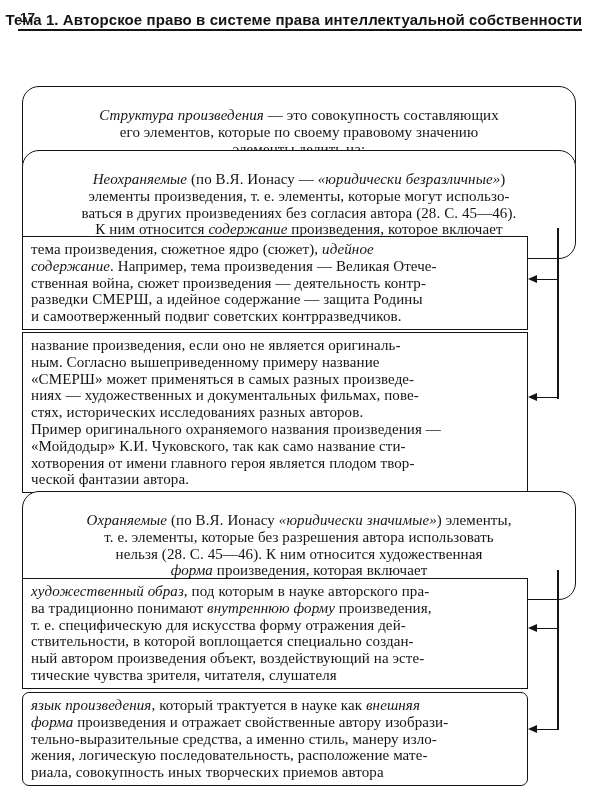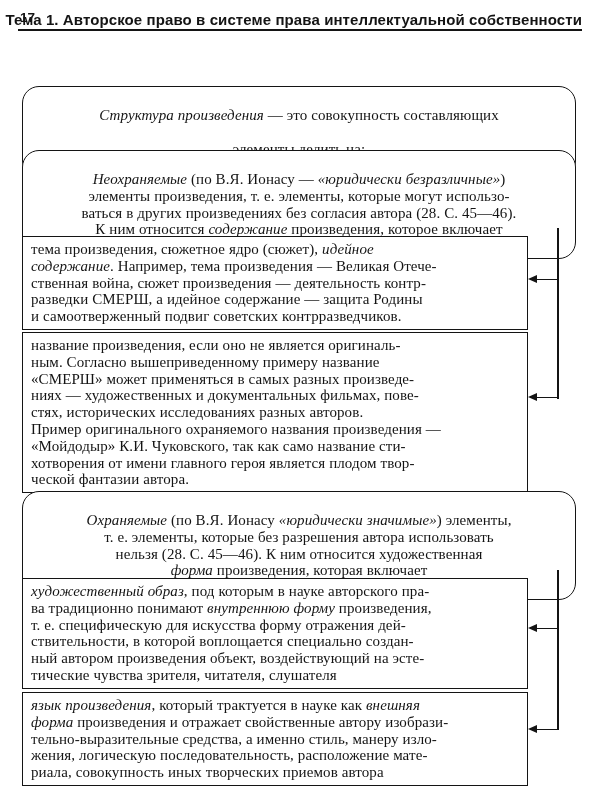--- a/index.html
+++ b/index.html
@@ -60,21 +60,21 @@
     padding: 4px 8px;
   }
   .box i { font-style: italic; }
 
   #box-structure { top: 86px;  }
   #box-unprotected { top: 150px; }
   #box-content { top: 236px; }
   #box-title-el { top: 332px; }
   #box-protected { top: 491px; }
   #box-image { top: 578px; }
-  #box-language { top: 692px; }
+  #box-language { top: 692px; border-radius: 7px; }
 
   
   .vline {
     position: absolute; width: 1.5px; background: #141414;
   }
   #vline-unprotected { left: 557px; top: 228px; height: 171px; }
   #vline-protected   { left: 557px; top: 570px; height: 160px; }
 
   .harrow {
     position: absolute; height: 0;
@@ -97,21 +97,21 @@
 </head>
 <body>
 
 <div class="page">
 
   <span class="page-num">17</span>
   <span class="running-title">Тема 1. Авторское право в системе права интеллектуальной собственности</span>
   <div class="header-rule"></div>
 
 
-  <div class="box rounded" id="box-structure"><i>Структура произведения</i><span> — это совокупность составляющих</span><br><br><span>элементы делить на:</span></div>
+  <div class="box rounded" id="box-structure"><i>Структура произведения</i><span> — это совокупность составляющих</span><br><span>его элементов, которые по своему правовому значению</span><br><span>элементы делить на:</span></div>
 
   <div class="box rounded" id="box-unprotected"><i>Неохраняемые</i><span> (по В.Я. Ионасу — </span><i>«юридически безразличные»</i><span>)</span><br><span>элементы произведения, т. е. элементы, которые могут использо-</span><br><span>ваться в других произведениях без согласия автора (28. С. 45—46).</span><br><span>К ним относится </span><i>содержание</i><span> произведения, которое включает</span></div>
 
   <div class="box rect" id="box-content"><span>тема произведения, сюжетное ядро (сюжет), </span><i>идейное</i><br><i>содержание</i><span>. Например, тема произведения — Великая Отече-</span><br><span>ственная война, сюжет произведения — деятельность контр-</span><br><span>разведки СМЕРШ, а идейное содержание — защита Родины</span><br><span>и самоотверженный подвиг советских контрразведчиков.</span></div>
 
   <div class="box rect" id="box-title-el"><span>название произведения, если оно не является оригиналь-</span><br><span>ным. Согласно вышеприведенному примеру название</span><br><span>«СМЕРШ» может применяться в самых разных произведе-</span><br><span>ниях — художественных и документальных фильмах, пове-</span><br><span>стях, исторических исследованиях разных авторов.</span><br><span>Пример оригинального охраняемого названия произведения —</span><br><span>«Мойдодыр» К.И. Чуковского, так как само название сти-</span><br><span>хотворения от имени главного героя является плодом твор-</span><br><span>ческой фантазии автора.</span></div>
 
   <div class="box rounded" id="box-protected"><i>Охраняемые</i><span> (по В.Я. Ионасу </span><i>«юридически значимые»</i><span>) элементы,</span><br><span>т. е. элементы, которые без разрешения автора использовать</span><br><span>нельзя (28. С. 45—46). К ним относится художественная</span><br><span></span><i>форма</i><span> произведения, которая включает</span></div>
 
   <div class="box rect" id="box-image"><i>художественный образ</i><span>, под которым в науке авторского пра-</span><br><span>ва традиционно понимают </span><i>внутреннюю форму</i><span> произведения,</span><br><span>т. е. специфическую для искусства форму отражения дей-</span><br><span>ствительности, в которой воплощается специально создан-</span><br><span>ный автором произведения объект, воздействующий на эсте-</span><br><span>тические чувства зрителя, читателя, слушателя</span></div>

